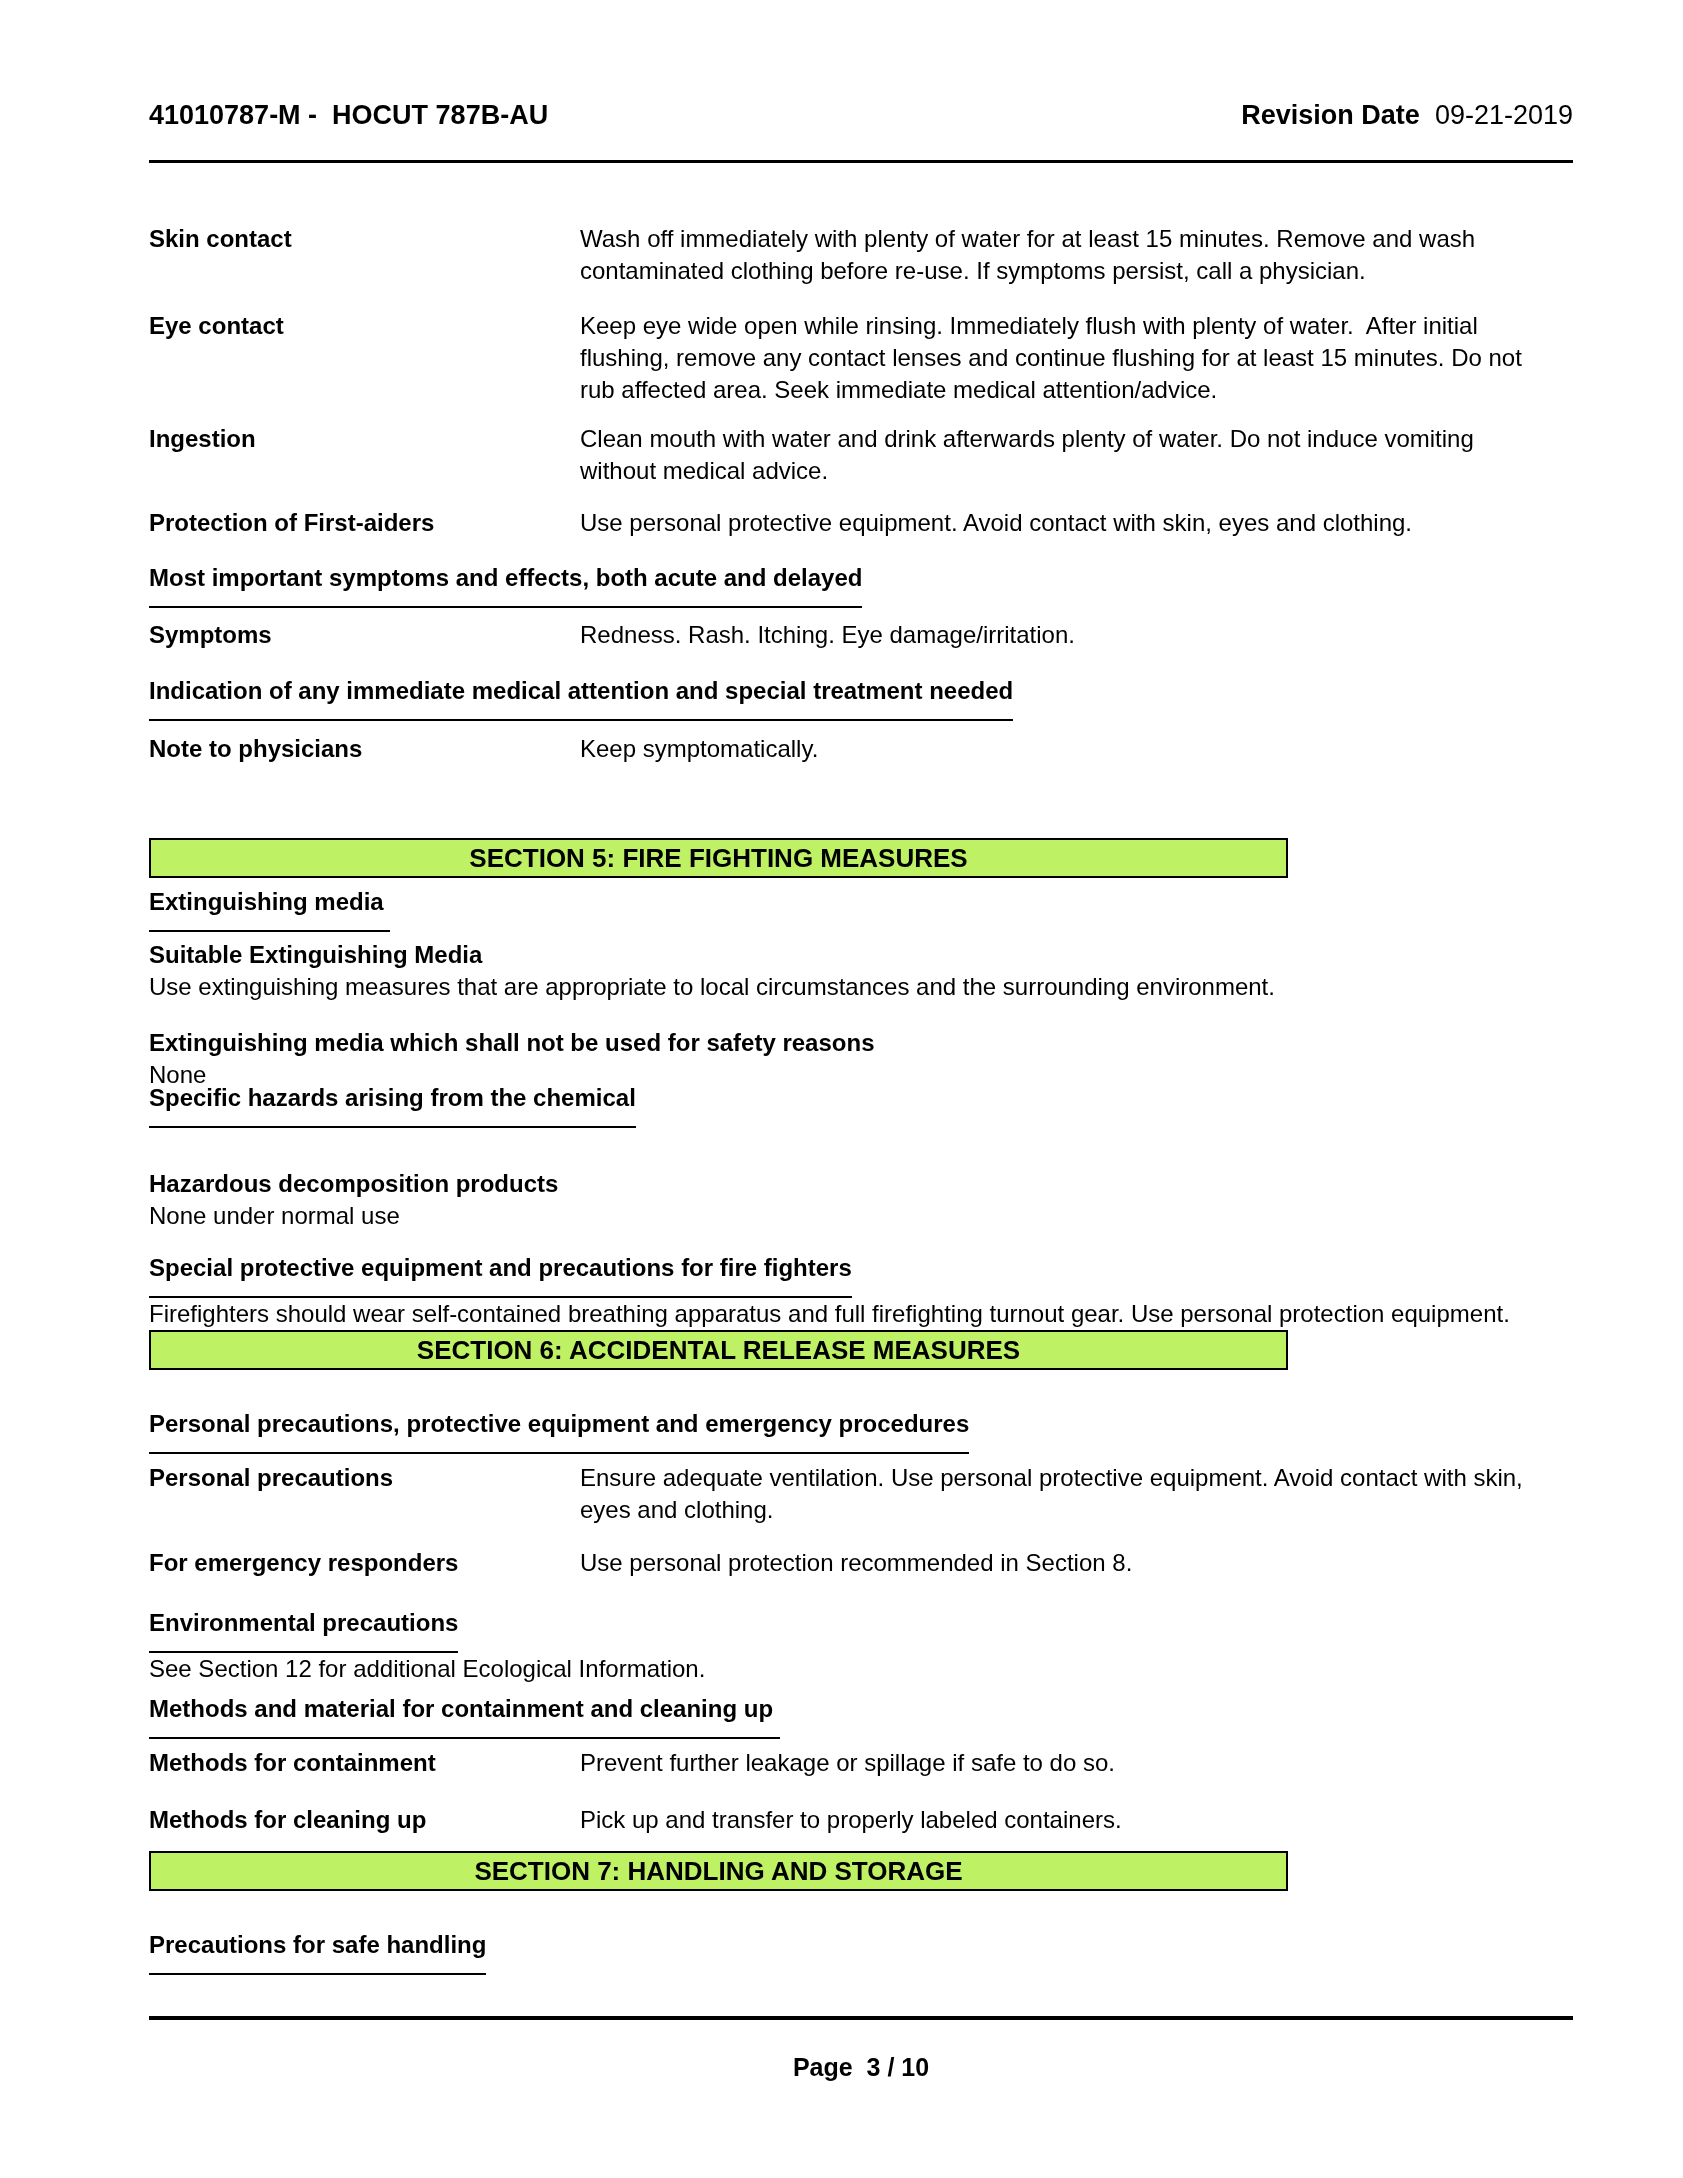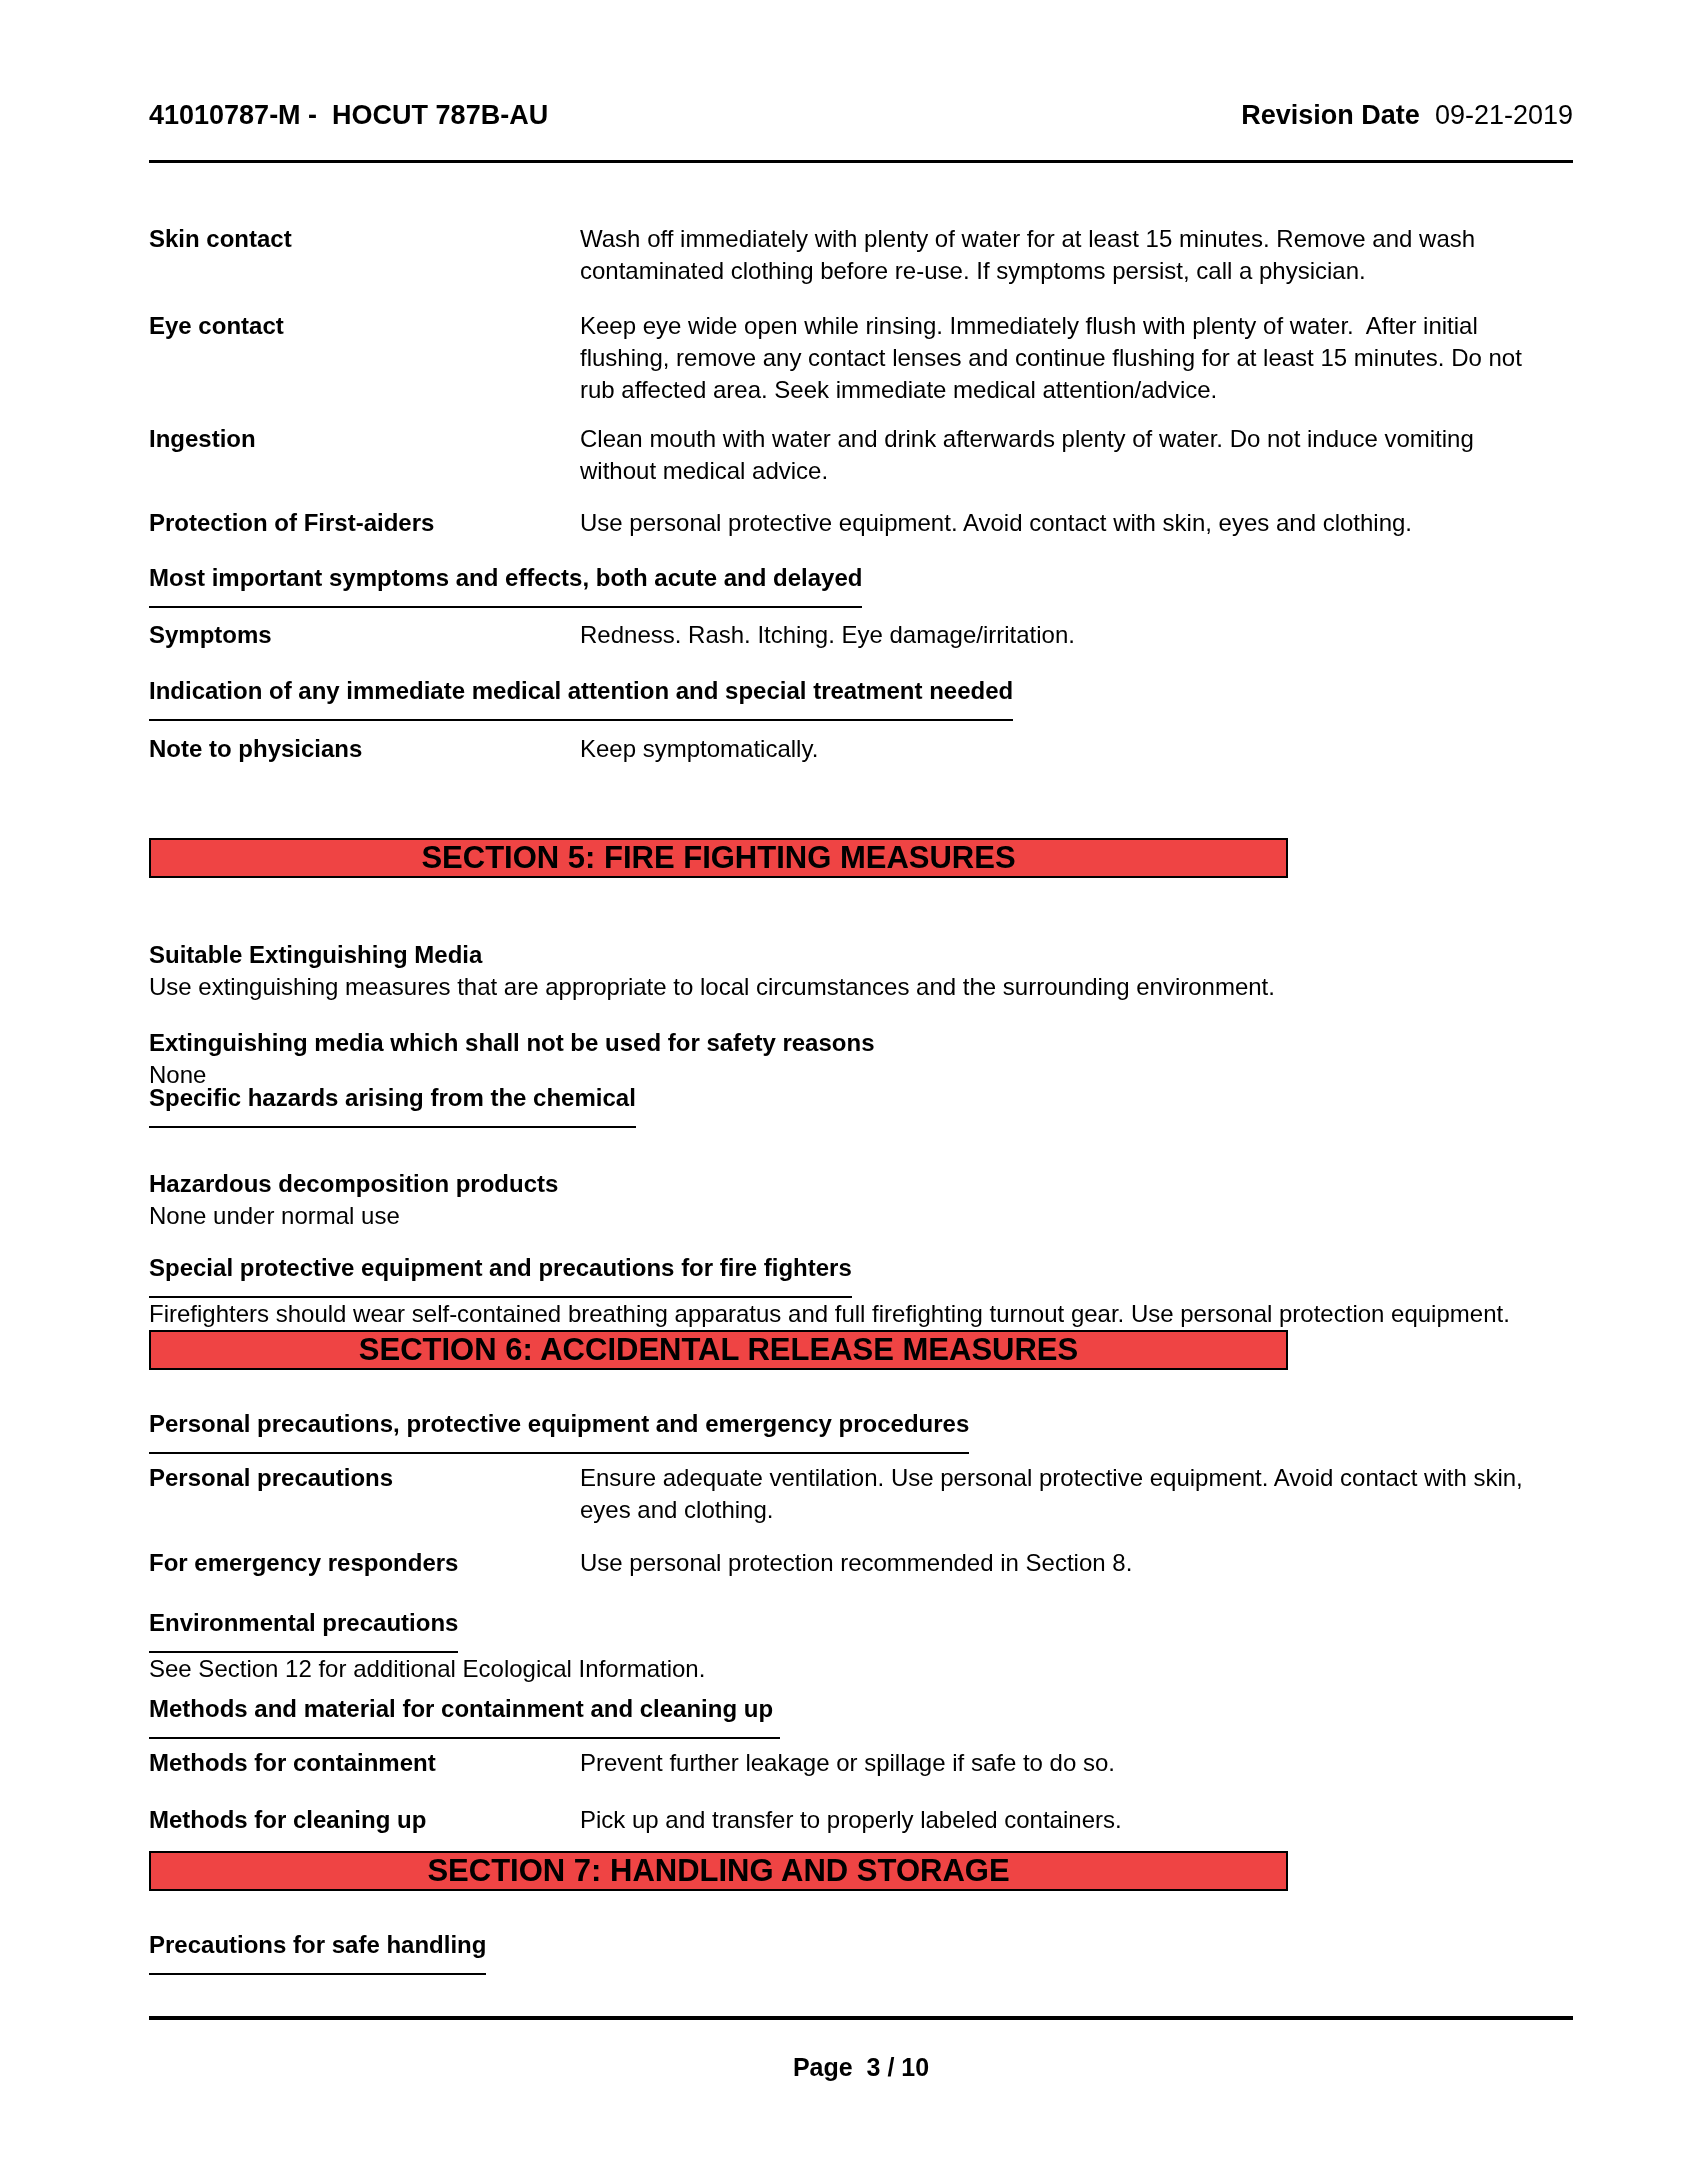--- a/index.html
+++ b/index.html
@@ -18,23 +18,23 @@
   .row{left:149px;width:1424px;}
   .row .lbl{position:absolute;left:0;top:0;width:416px;font-weight:bold;}
   .row .val{position:absolute;left:431px;top:0;width:955px;white-space:pre-wrap;}
   .uhead{left:149px;width:1424px;font-weight:bold;}
   .uhead .ul, .ghead .ul{display:inline-block;border-bottom:2px solid #000;padding-bottom:12px;white-space:pre;}
   .group{left:149px;width:1424px;}
   .group .ghead{font-weight:bold;}
   .group .gtext{font-weight:normal;}
   .secbar{
     position:absolute;left:149px;width:1139px;height:40px;
-    background:#ef4444;border:2px solid #000;box-sizing:border-box;
+    background:#bef264;border:2px solid #000;box-sizing:border-box;
     display:flex;align-items:center;justify-content:center;
-    font-weight:bold;font-size:31px;
+    font-weight:bold;font-size:26px;
   }
   .footer-page{left:149px;width:1424px;top:2051px;text-align:center;font-weight:bold;font-size:25px;white-space:pre;}
 </style>
 </head>
 <body>
 
 <div class="page">
 
   <div class="abs hdr">
     <span>41010787-M -  HOCUT 787B-AU</span>
@@ -74,20 +74,23 @@
 
   <div class="abs row" style="top:733px;">
     <span class="lbl">Note to physicians</span>
     <span class="val">Keep symptomatically.</span>
   </div>
 
   <div class="secbar" style="top:838px;">
     <span>SECTION 5: FIRE FIGHTING MEASURES</span>
   </div>
 
+  <div class="abs uhead" style="top:886px;">
+    <span class="ul">Extinguishing media </span>
+  </div>
 
   <div class="abs group" style="top:939px;">
     <div class="ghead">Suitable Extinguishing Media</div>
     <div class="gtext">Use extinguishing measures that are appropriate to local circumstances and the surrounding environment.</div>
   </div>
 
   <div class="abs group" style="top:1027px;">
     <div class="ghead">Extinguishing media which shall not be used for safety reasons</div>
     <div class="gtext">None</div>
   </div>

